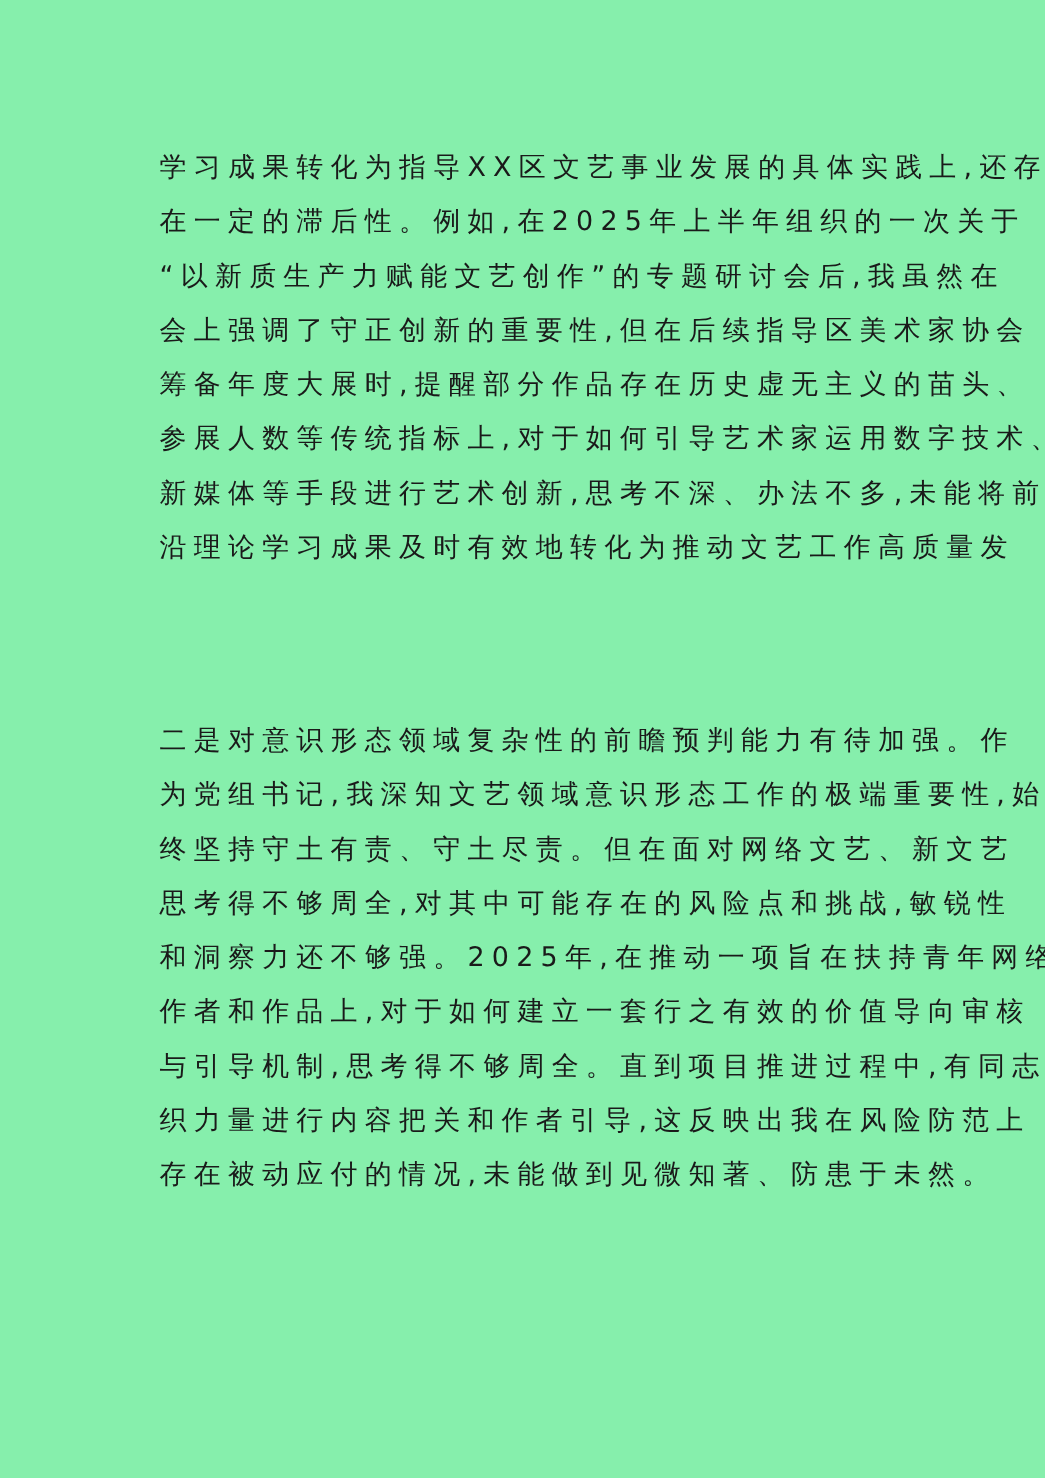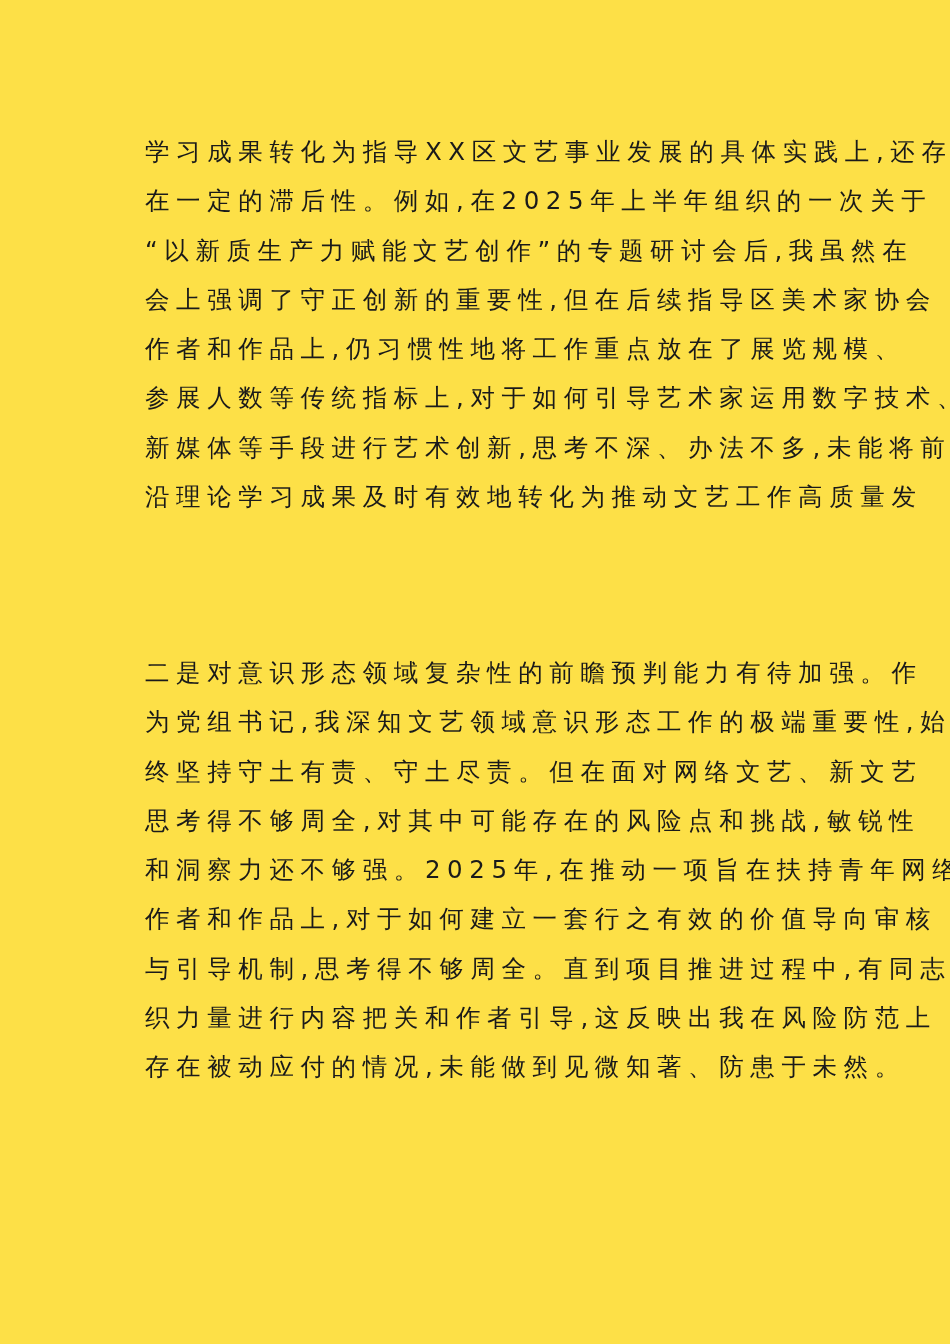--- a/index.html
+++ b/index.html
@@ -14,21 +14,21 @@
       overflow: hidden;
       font-family: "DejaVu Sans", "Liberation Sans", sans-serif;
       color: #1a1a1a;
     }
     .page {
       position: absolute;
       left: 0;
       top: 0;
       width: 950px;
       height: 1344px;
-      background: #fde047;
+      background: #86efac;
     }
     .text-block {
       position: absolute;
       left: 145px;
       width: 665px;
     }
     .line {
       display: block;
       height: 49.3px;
       line-height: 49.3px;
@@ -47,21 +47,21 @@
 </head>
 <body>
 
 <div class="page">
 
   <div class="text-block" id="para-1">
     <span class="line">学习成果转化为指导XX区文艺事业发展的具体实践上,还存</span>
     <span class="line">在一定的滞后性。例如,在2025年上半年组织的一次关于</span>
     <span class="line">“以新质生产力赋能文艺创作”的专题研讨会后,我虽然在</span>
     <span class="line">会上强调了守正创新的重要性,但在后续指导区美术家协会</span>
-    <span class="line">作者和作品上,仍习惯性地将工作重点放在了展览规模、</span>
+    <span class="line">筹备年度大展时,提醒部分作品存在历史虚无主义的苗头、</span>
     <span class="line">参展人数等传统指标上,对于如何引导艺术家运用数字技术、</span>
     <span class="line">新媒体等手段进行艺术创新,思考不深、办法不多,未能将前</span>
     <span class="line">沿理论学习成果及时有效地转化为推动文艺工作高质量发</span>
   </div>
 
   <div class="text-block" id="para-2">
     <span class="line">二是对意识形态领域复杂性的前瞻预判能力有待加强。作</span>
     <span class="line">为党组书记,我深知文艺领域意识形态工作的极端重要性,始</span>
     <span class="line">终坚持守土有责、守土尽责。但在面对网络文艺、新文艺</span>
     <span class="line">思考得不够周全,对其中可能存在的风险点和挑战,敏锐性</span>

